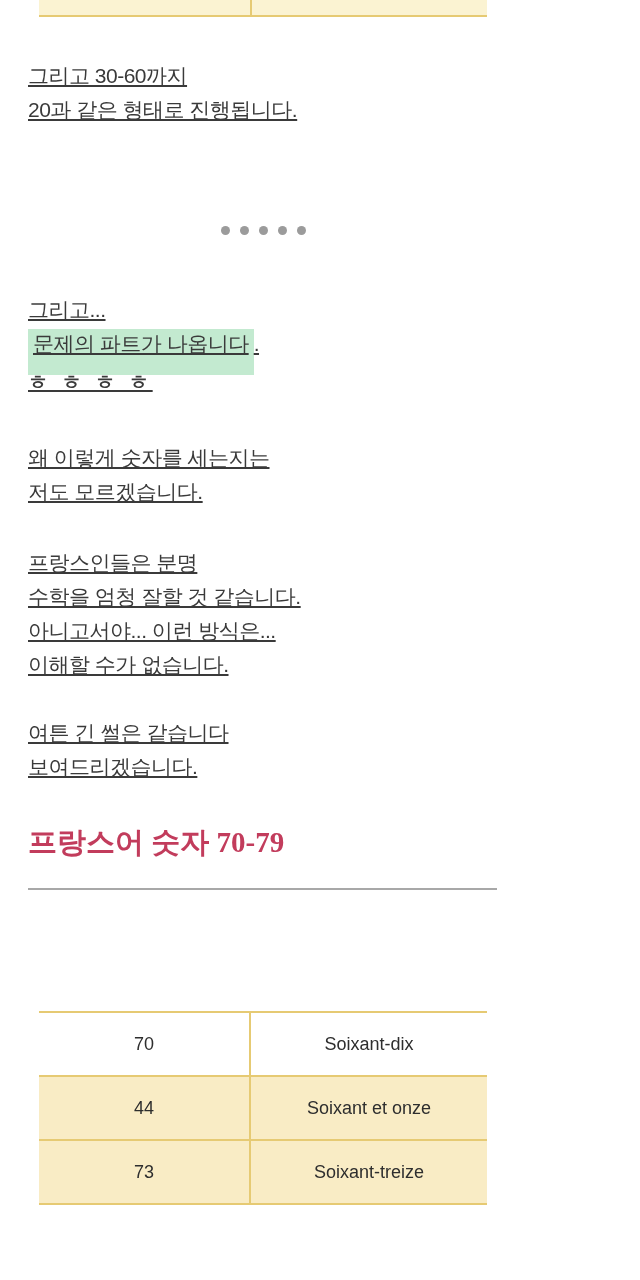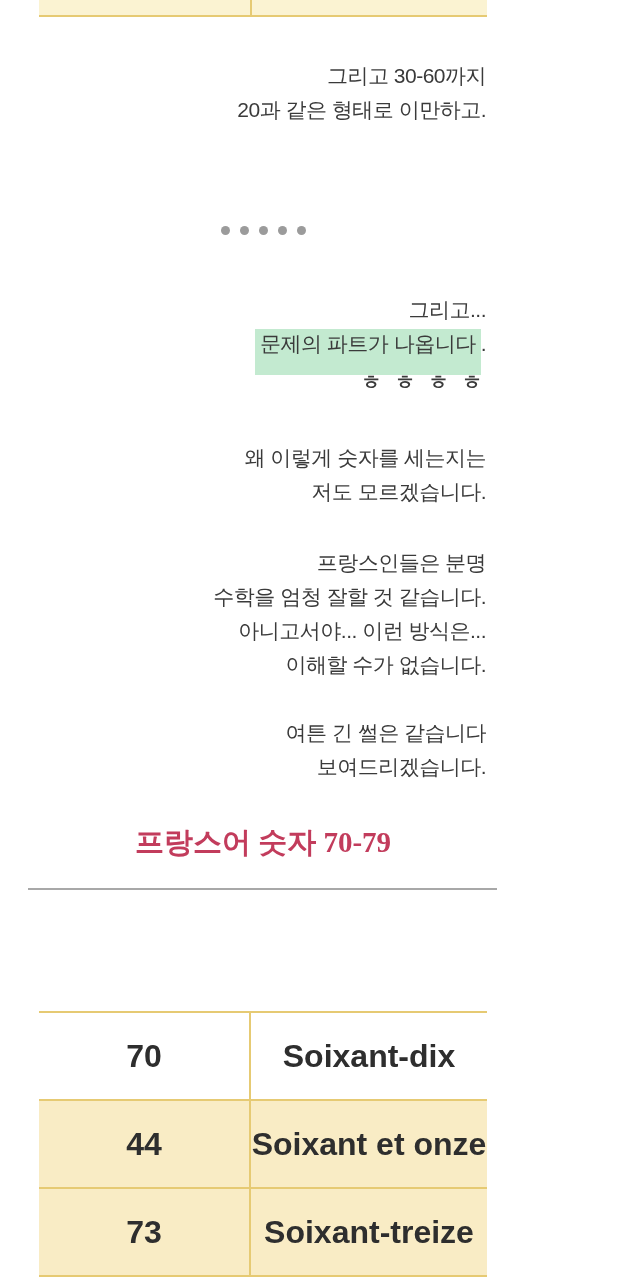--- a/index.html
+++ b/index.html
@@ -29,74 +29,74 @@
     position:absolute;left:39px;top:0;width:448px;height:17px;
     background:var(--top-remnant-fill);
     border-bottom:2px solid var(--table-border);
   }
   .top-remnant .remnant-divider{
     position:absolute;left:211px;top:0;width:2px;height:100%;
     background:var(--table-border);
   }
 
   .para{
-    position:absolute;left:16px;width:470px;
-    text-align:right;font-size:21px;line-height:34px;
-    color:var(--body-text);letter-spacing:-0.5px;
+    position:absolute;left:28px;width:470px;
+    text-align:left;font-size:21px;line-height:34px;
+    color:var(--body-text);letter-spacing:-0.5px;text-decoration:underline;
   }
   .para .line{display:block;}
 
   .dots{
     position:absolute;left:28px;top:226px;width:470px;
     display:flex;justify-content:center;align-items:center;gap:10px;
   }
   .dot{width:9px;height:9px;border-radius:50%;background:var(--dot-gray);display:inline-block;}
 
   .hl{background:var(--highlight-green);padding:3px 5px 20px 5px;}
 
   .laugh{font-size:20px;font-weight:bold;letter-spacing:4px;margin-top:4px;}
 
   .heading{
     position:absolute;left:28px;top:822px;width:470px;
     font-family:"Liberation Serif","DejaVu Serif",serif;
     font-size:29px;font-weight:bold;line-height:40px;
-    color:var(--heading-pink);text-align:center;letter-spacing:0;
+    color:var(--heading-pink);text-align:left;letter-spacing:0;
   }
 
   .divider{
     position:absolute;left:28px;top:888px;width:469px;height:2px;
     background:var(--divider-gray);border:none;
   }
 
   .num-table{
     position:absolute;left:39px;top:1011px;width:448px;
     border-collapse:collapse;table-layout:fixed;
     border-top:2px solid var(--table-border);
     font-family:"Liberation Sans","DejaVu Sans",sans-serif;
   }
   .num-table td{
-    height:88px;text-align:center;vertical-align:middle;
-    font-size:32px;font-weight:bold;color:var(--table-text);
+    height:64px;text-align:center;vertical-align:middle;
+    font-size:18px;font-weight:normal;color:var(--table-text);
     border-bottom:2px solid var(--table-border);
   }
   .num-table td.col-num{width:211px;border-right:2px solid var(--table-border);}
   .num-table tr.row-yellow td{background:var(--row-yellow);}
 </style>
 </head>
 <body>
 
 <div class="page">
 
   <div class="top-remnant">
     <div class="remnant-divider"></div>
   </div>
 
   <div class="para" style="top:59px">
     <span class="line">그리고 30-60까지</span>
-    <span class="line">20과 같은 형태로 이만하고.</span>
+    <span class="line">20과 같은 형태로 진행됩니다.</span>
   </div>
 
   <div class="dots">
     <span class="dot"></span>
     <span class="dot"></span>
     <span class="dot"></span>
     <span class="dot"></span>
     <span class="dot"></span>
   </div>
 

